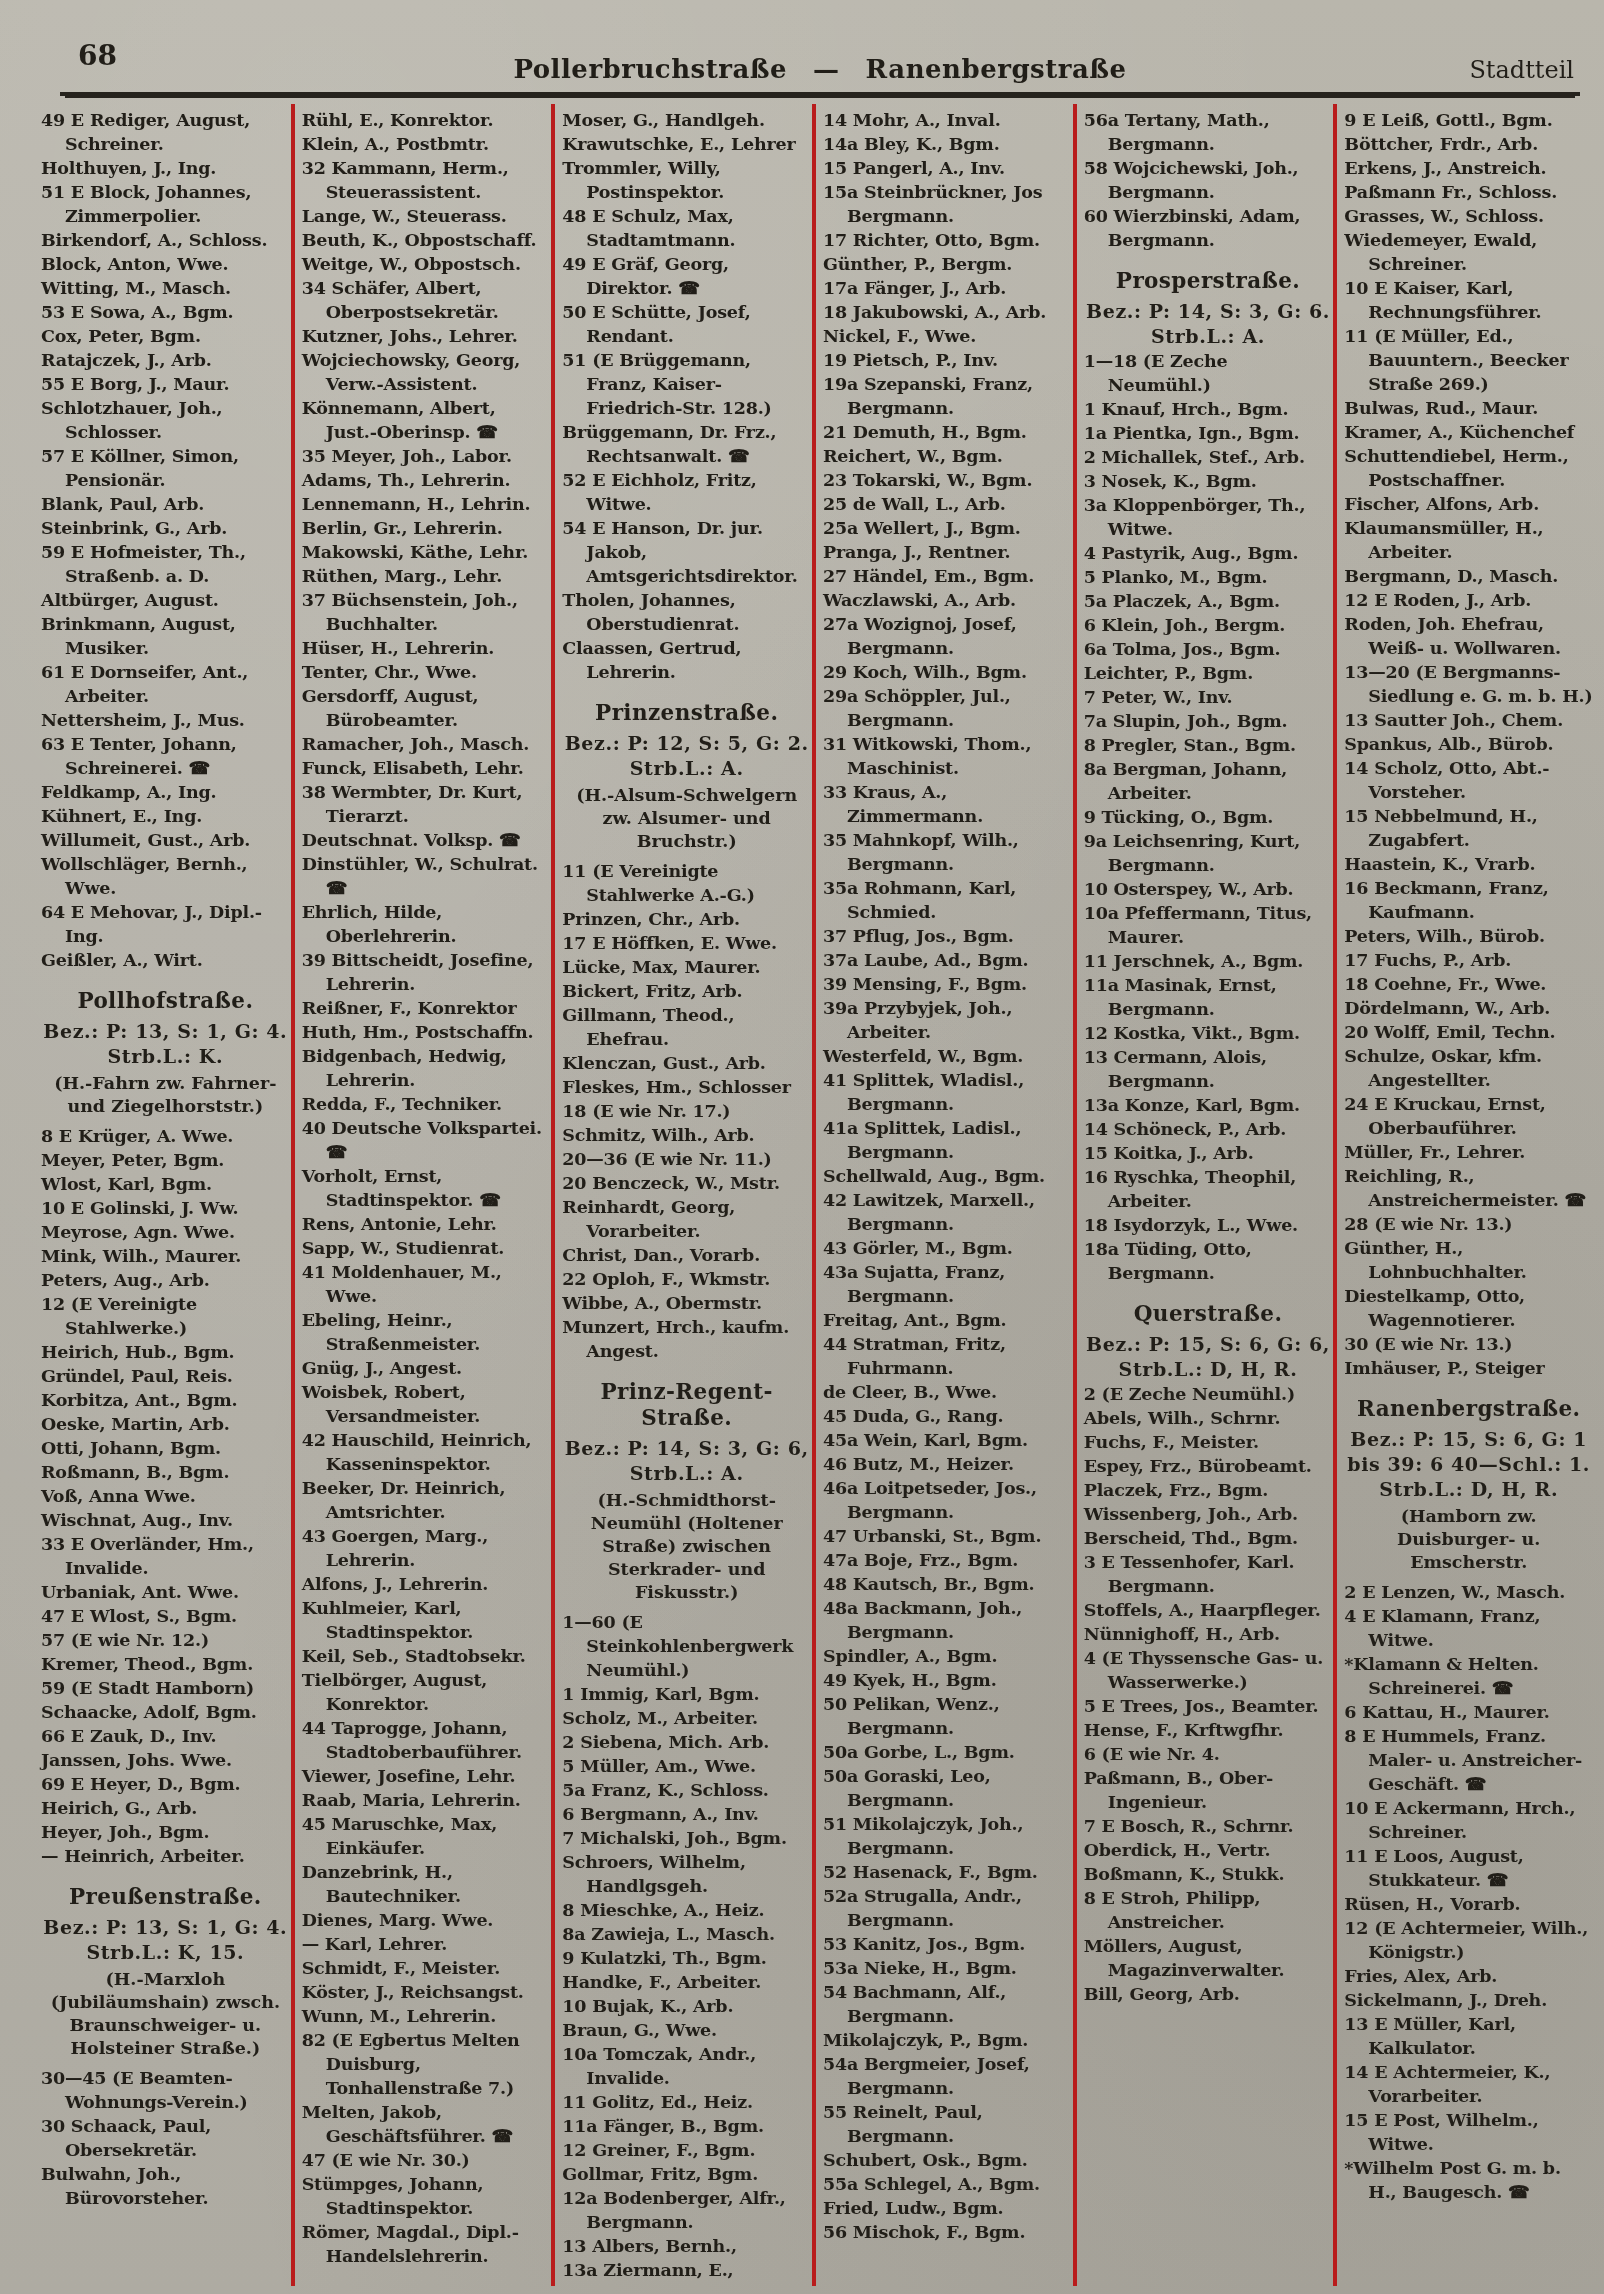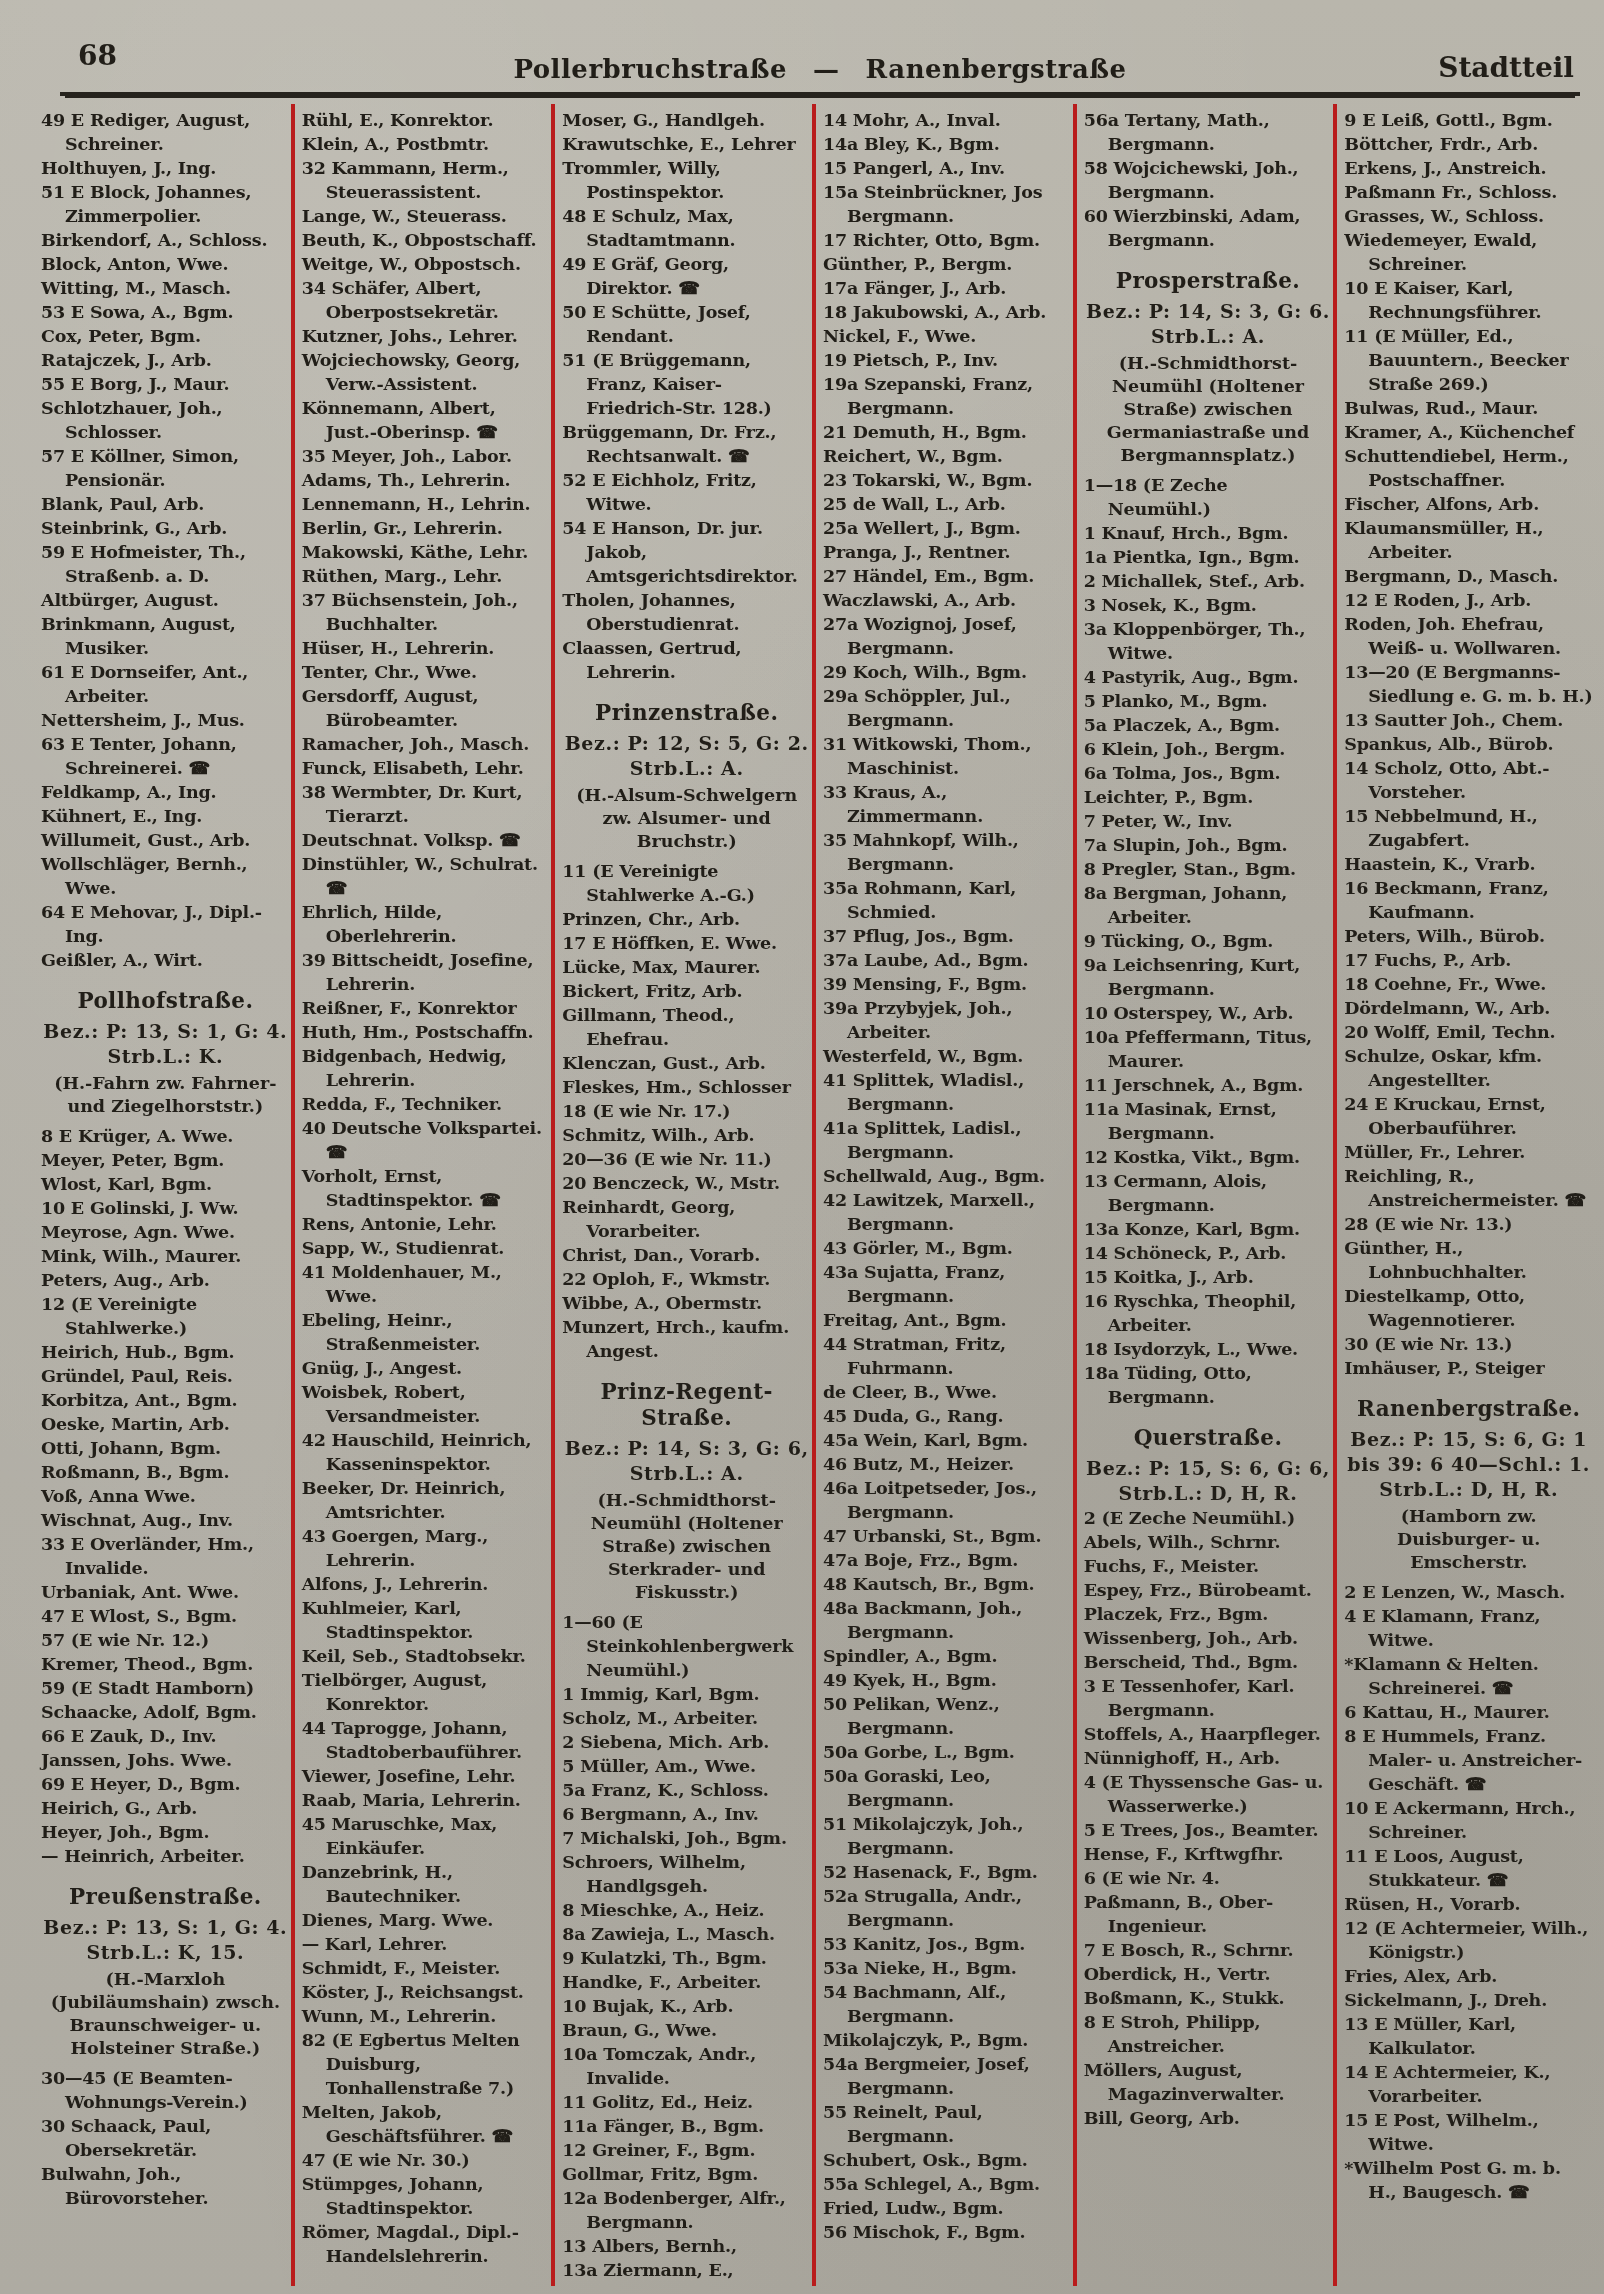--- a/index.html
+++ b/index.html
@@ -15,21 +15,21 @@
     -webkit-font-smoothing:antialiased;
   }
   .pagehead{
     position:absolute;top:28px;left:60px;right:24px;height:64px;
     border-bottom:4px solid #26231d;
     box-shadow:0 7px 0 -5px #26231d;
   }
   .pagenum{position:absolute;left:18px;bottom:20px;font-size:28px;font-weight:bold;}
   .runtitle{position:absolute;left:0;right:0;bottom:8px;text-align:center;font-size:26px;font-weight:bold;letter-spacing:.5px;}
   .runtitle .sep{padding:0 26px;font-weight:bold;}
-  .corner{position:absolute;right:6px;bottom:8px;font-size:28px;font-weight:bold;}
+  .corner{position:absolute;right:6px;bottom:8px;font-size:24px;font-weight:normal;}
   .cols{
     position:absolute;top:104px;left:34px;right:10px;bottom:8px;
     display:flex;align-items:stretch;overflow:hidden;
   }
   .col{
     flex:1 1 0;min-width:0;padding:4px 1px 0 7px;overflow:hidden;
   }
   .col + .col{border-left:4px solid #b91c1c;}
   .col p{margin:0;}
   p.entry{
@@ -318,21 +318,20 @@
       <p class="entry">Fried, Ludw., Bgm.</p>
       <p class="entry">56 Mischok, F., Bgm.</p>
     </div>
     <div class="col">
       <p class="entry">56a Tertany, Math., Bergmann.</p>
       <p class="entry">58 Wojcichewski, Joh., Bergmann.</p>
       <p class="entry">60 Wierzbinski, Adam, Bergmann.</p>
       <p class="street">Prosperstraße.</p>
       <p class="meta">Bez.: P: 14, S: 3, G: 6.</p>
       <p class="meta">Strb.L.: A.</p>
-      <p class="note">(H.-Schmidthorst-Neumühl (Holtener Straße) zwischen Germaniastraße und Bergmannsplatz.)</p>
       <p class="entry">1—18 (E Zeche Neumühl.)</p>
       <p class="entry">1 Knauf, Hrch., Bgm.</p>
       <p class="entry">1a Pientka, Ign., Bgm.</p>
       <p class="entry">2 Michallek, Stef., Arb.</p>
       <p class="entry">3 Nosek, K., Bgm.</p>
       <p class="entry">3a Kloppenbörger, Th., Witwe.</p>
       <p class="entry">4 Pastyrik, Aug., Bgm.</p>
       <p class="entry">5 Planko, M., Bgm.</p>
       <p class="entry">5a Placzek, A., Bgm.</p>
       <p class="entry">6 Klein, Joh., Bergm.</p>

